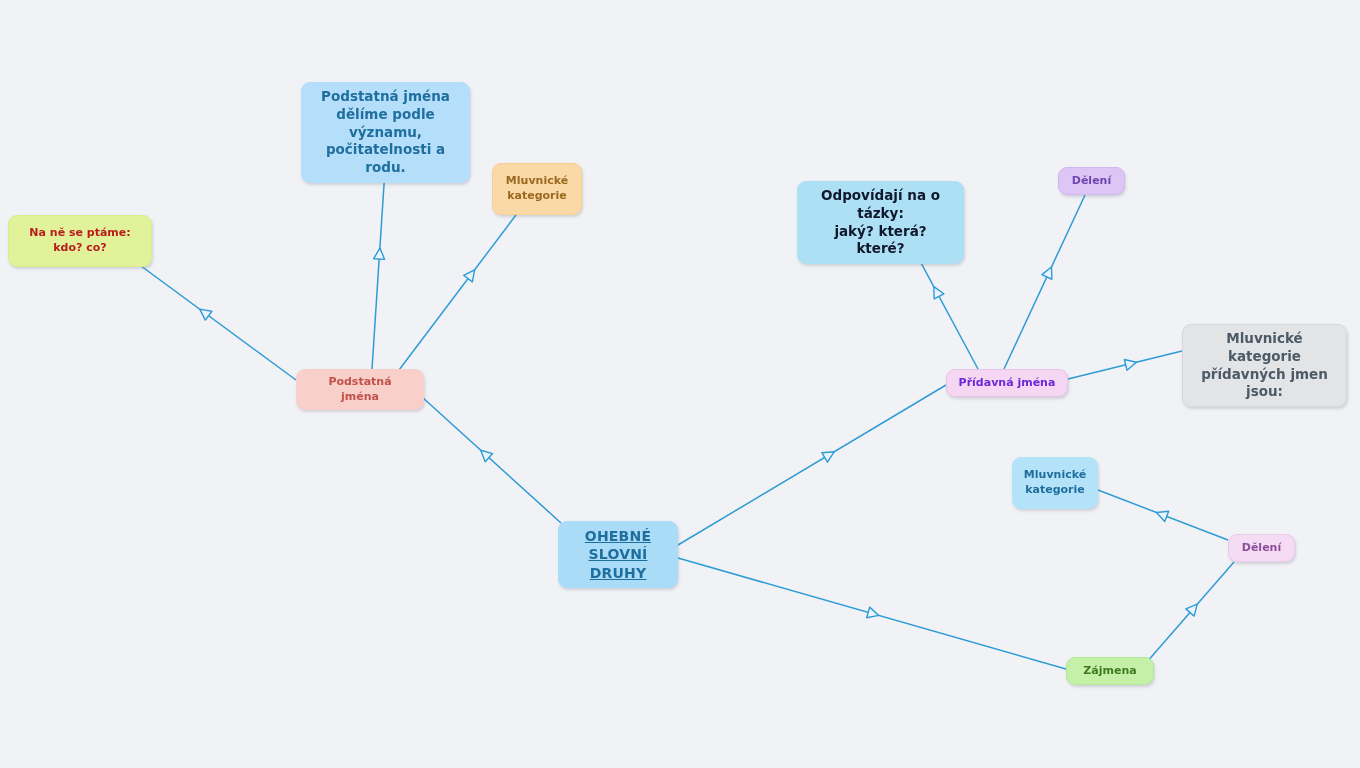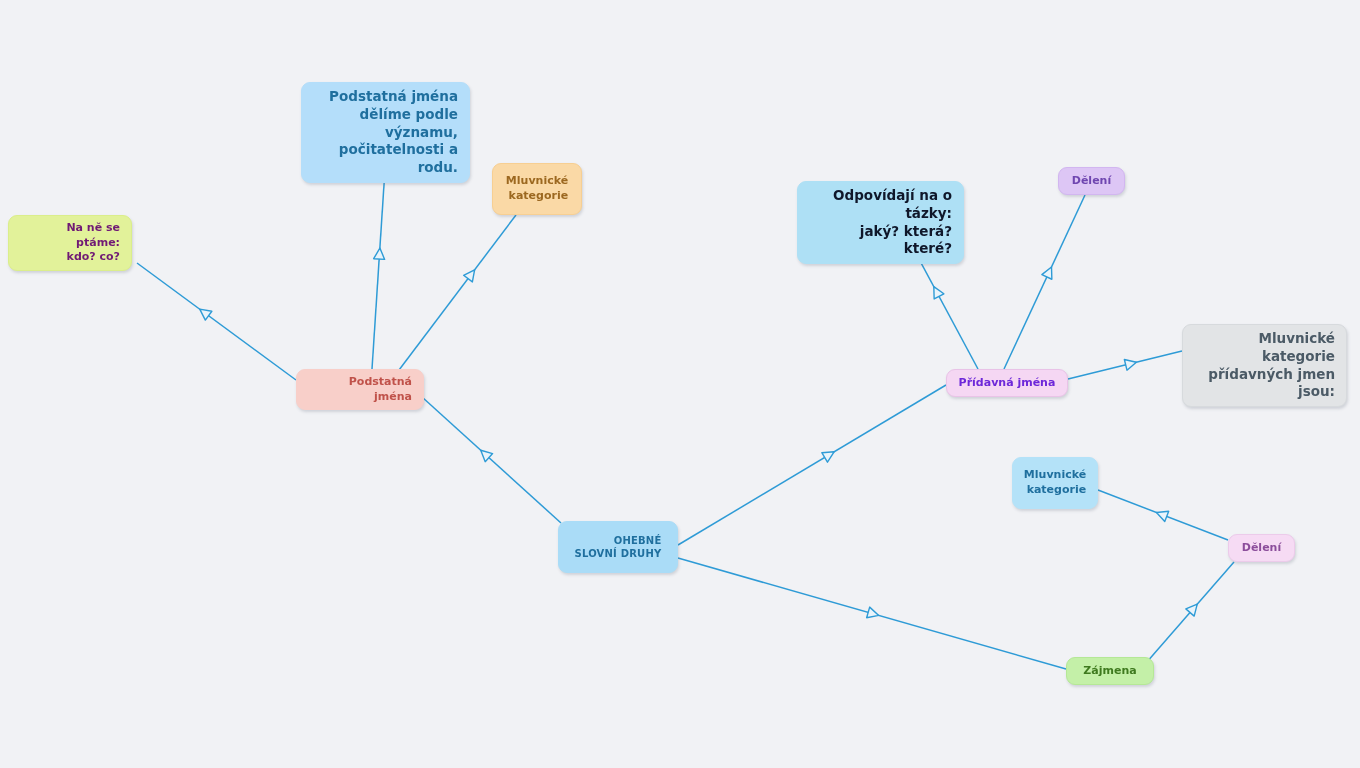--- a/index.html
+++ b/index.html
@@ -23,31 +23,31 @@
     width: 1360px;
     height: 768px;
     pointer-events: none;
   }
   .node {
     position: absolute;
     box-sizing: border-box;
     display: flex;
     align-items: center;
     justify-content: center;
-    text-align: right;
+    text-align: center;
     border-radius: 9px;
     font-weight: bold;
     line-height: 1.32;
     white-space: pre-line;
     box-shadow: 1px 2px 3px rgba(90,100,120,0.22);
     padding: 5px 11px;
   }
   .n-sentence { font-size: 13.5px; }
   .n-label    { font-size: 11px; }
-  .n-central  { font-size: 10px; letter-spacing: .2px; }
+  .n-central  { font-size: 14px; letter-spacing: .2px; text-decoration: underline; }
 </style>
 </head>
 <body>
 
 <div id="canvas">
   <svg id="edge-layer" viewBox="0 0 1360 768" xmlns="http://www.w3.org/2000/svg">
       <g>
         <line x1="561" y1="523" x2="422" y2="397" stroke="#2e9bd6" stroke-width="1.5"></line>
         <path d="M 7,0 L -4,-5.5 L -4,5.5 Z" fill="#e9f4fb" stroke="#2e9bd6" stroke-width="1.4" stroke-linejoin="round" transform="translate(485.94,454.96) rotate(-137.80848487734602)"></path>
       </g>
@@ -96,21 +96,21 @@
       <div class="node n-central" style="left: 558px; top: 521px; width: 120px; min-height: 52px; background: rgb(170, 220, 247); color: rgb(31, 111, 158); border: 1px solid rgb(170, 220, 247);">OHEBNÉ
 SLOVNÍ DRUHY</div>
       <div class="node n-label" style="left: 296px; top: 369px; width: 128px; min-height: 28px; background: rgb(248, 207, 201); color: rgb(192, 82, 74); border: 1px solid rgb(248, 207, 201);">Podstatná jména</div>
       <div class="node n-label" style="left: 946px; top: 369px; width: 122px; min-height: 28px; background: rgb(245, 215, 243); color: #6d28d9; border: 1px solid rgb(233, 195, 231);">Přídavná jména</div>
       <div class="node n-label" style="left: 1066px; top: 657px; width: 88px; min-height: 28px; background: rgb(196, 240, 168); color: rgb(63, 122, 31); border: 1px solid rgb(181, 232, 150);">Zájmena</div>
       <div class="node n-sentence" style="left: 301px; top: 82px; width: 169px; min-height: 72px; background: rgb(180, 222, 250); color: rgb(31, 111, 158); border: 1px solid rgb(180, 222, 250);">Podstatná jména
 dělíme podle významu,
 počitatelnosti a rodu.</div>
       <div class="node n-label" style="left: 492px; top: 163px; width: 90px; min-height: 52px; background: rgb(250, 217, 166); color: rgb(156, 104, 32); border: 1px solid rgb(247, 207, 146);">Mluvnické
 kategorie</div>
-      <div class="node n-label" style="left: 8px; top: 215px; width: 124px; min-height: 52px; background: rgb(226, 242, 154); color: #701a75; border: 1px solid rgb(219, 238, 139);">Na ně se ptáme:
+      <div class="node n-label" style="left: 8px; top: 215px; width: 144px; min-height: 52px; background: rgb(226, 242, 154); color: #b91c1c; border: 1px solid rgb(219, 238, 139);">Na ně se ptáme:
 kdo? co?</div>
       <div class="node n-sentence" style="left: 797px; top: 181px; width: 167px; min-height: 52px; background: rgb(174, 224, 245); color: #0f172a; border: 1px solid rgb(174, 224, 245);">Odpovídají na o tázky:
 jaký? která? které?</div>
       <div class="node n-label" style="left: 1058px; top: 167px; width: 67px; min-height: 28px; background: rgb(221, 198, 245); color: rgb(111, 70, 176); border: 1px solid rgb(210, 182, 240);">Dělení</div>
       <div class="node n-sentence" style="left: 1182px; top: 324px; width: 165px; min-height: 54px; background: rgb(226, 228, 230); color: rgb(75, 90, 102); border: 1px solid rgb(215, 218, 221);">Mluvnické kategorie
 přídavných jmen jsou:</div>
       <div class="node n-label" style="left: 1012px; top: 457px; width: 86px; min-height: 52px; background: rgb(180, 226, 248); color: rgb(31, 111, 158); border: 1px solid rgb(180, 226, 248);">Mluvnické
 kategorie</div>
       <div class="node n-label" style="left: 1228px; top: 534px; width: 67px; min-height: 28px; background: rgb(246, 219, 244); color: rgb(140, 78, 155); border: 1px solid rgb(236, 203, 234);">Dělení</div>
     </div>

